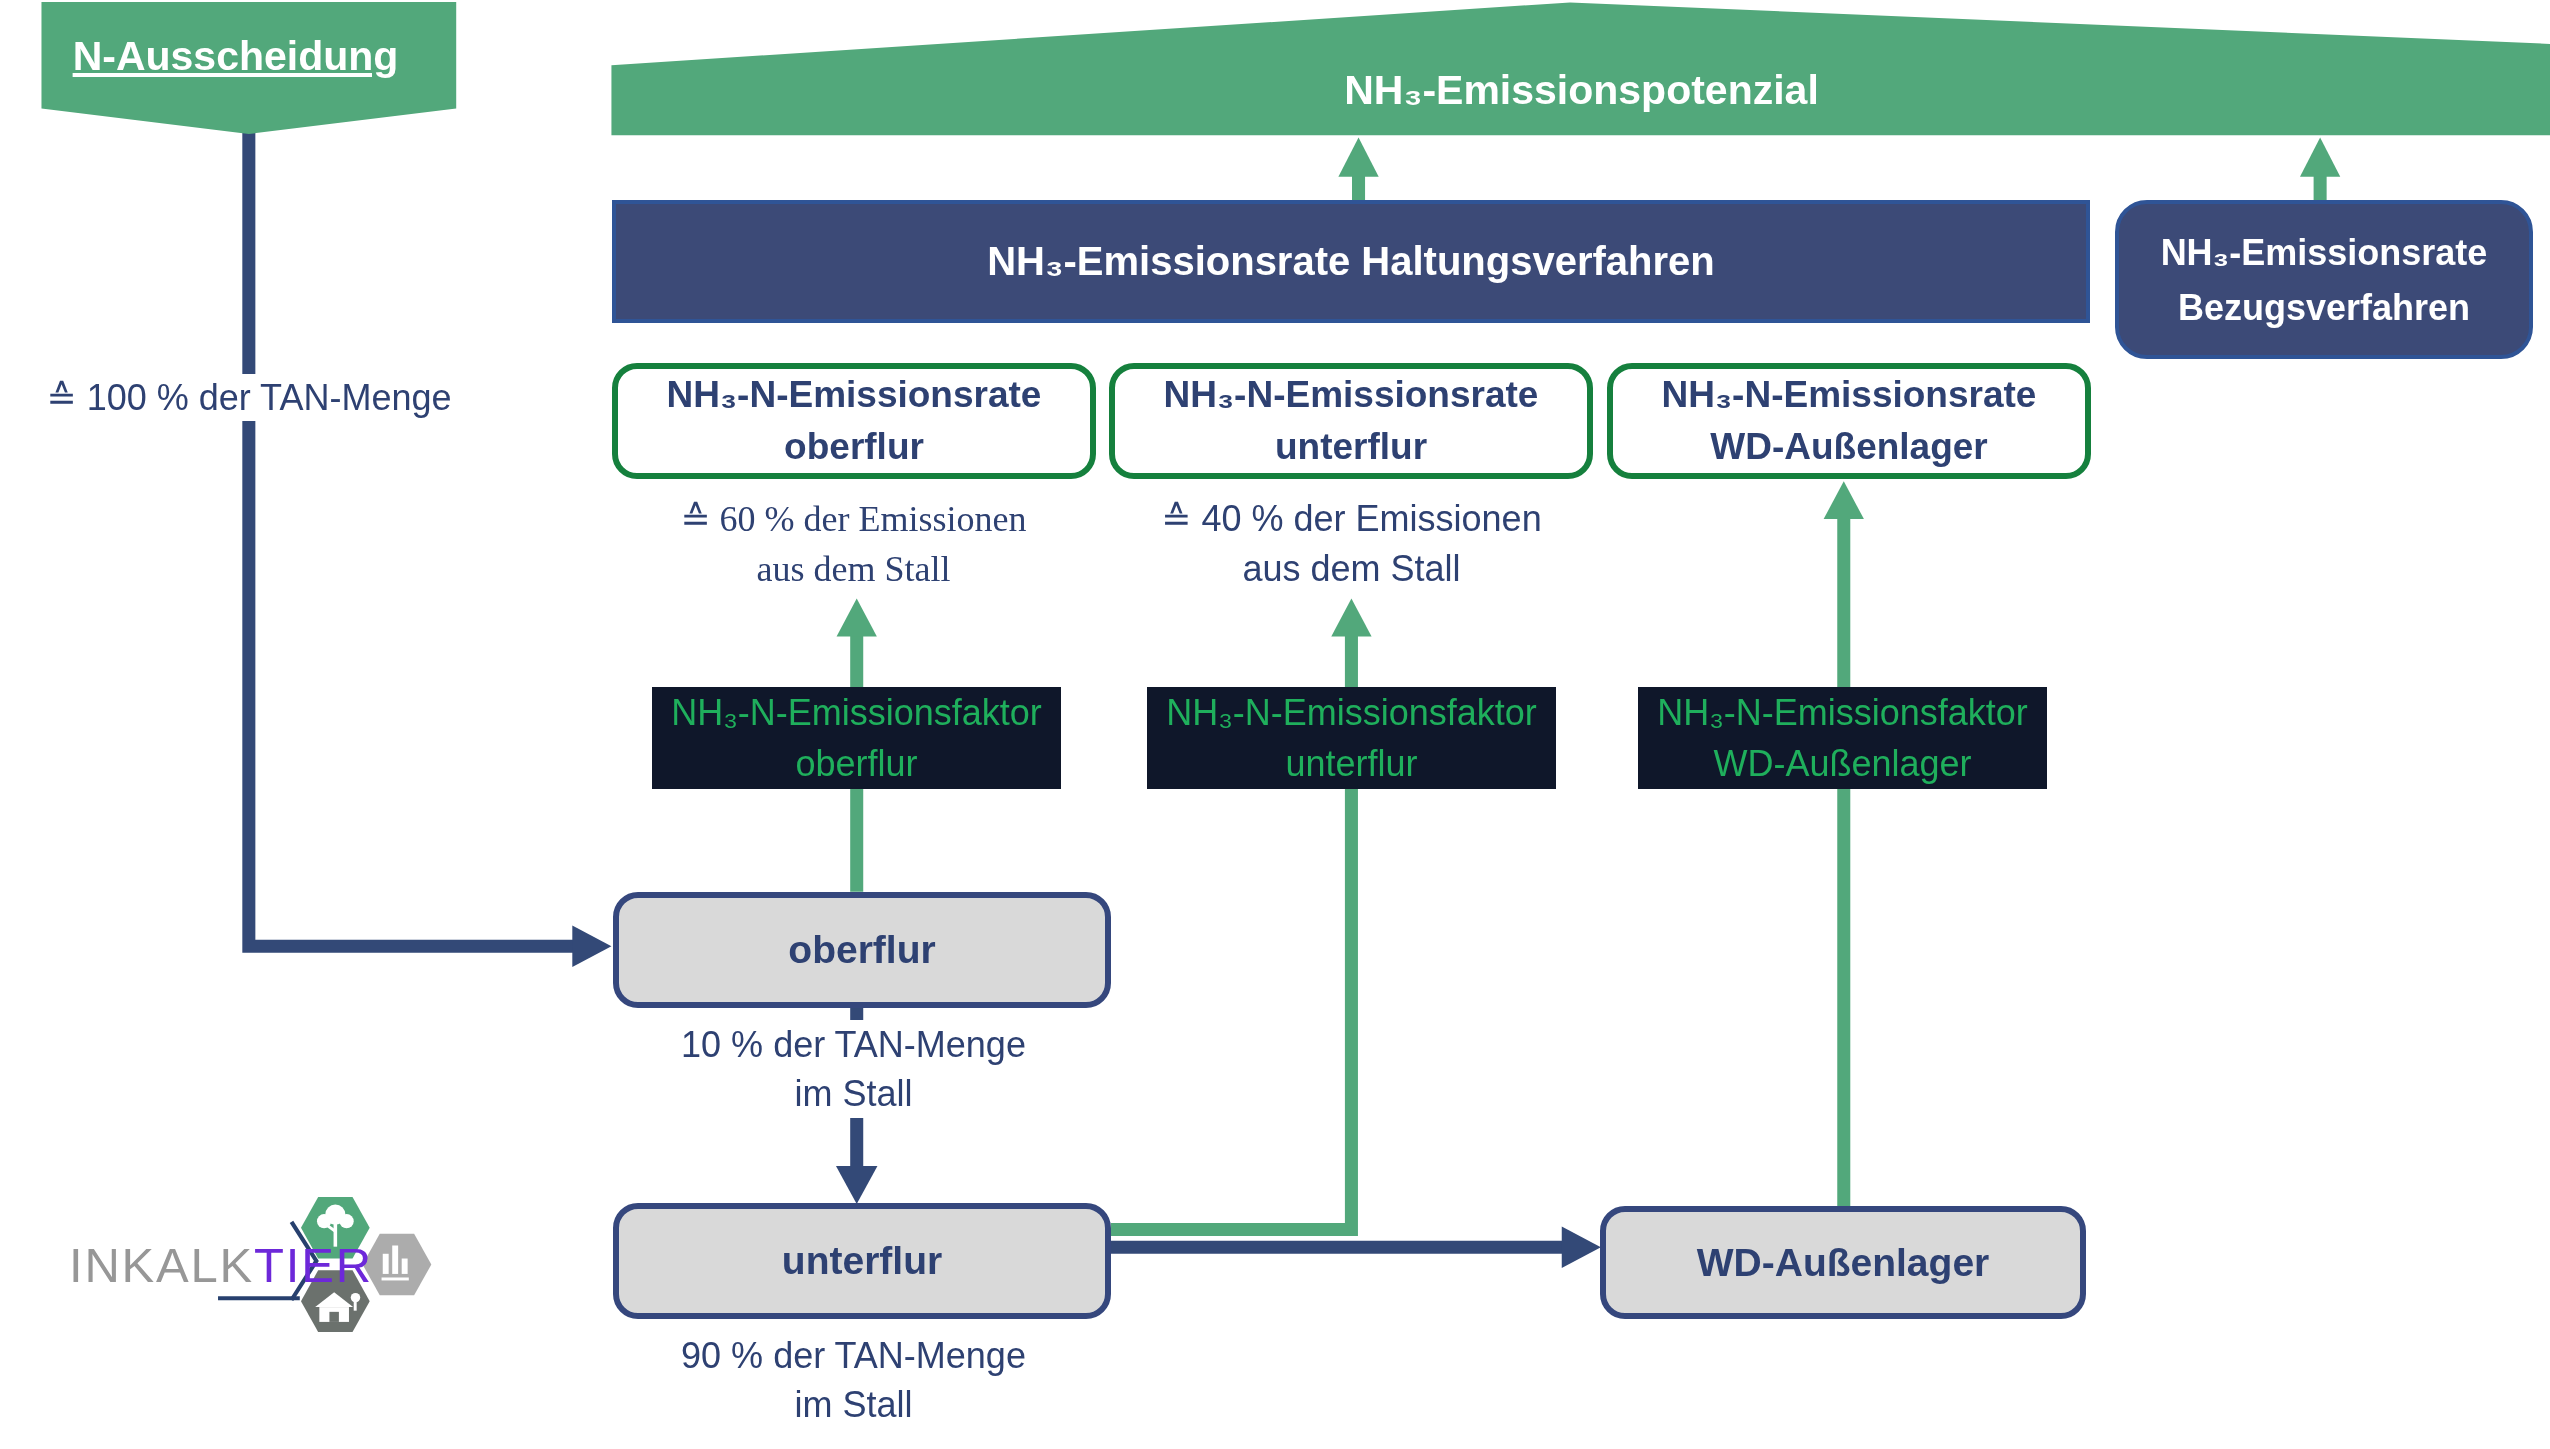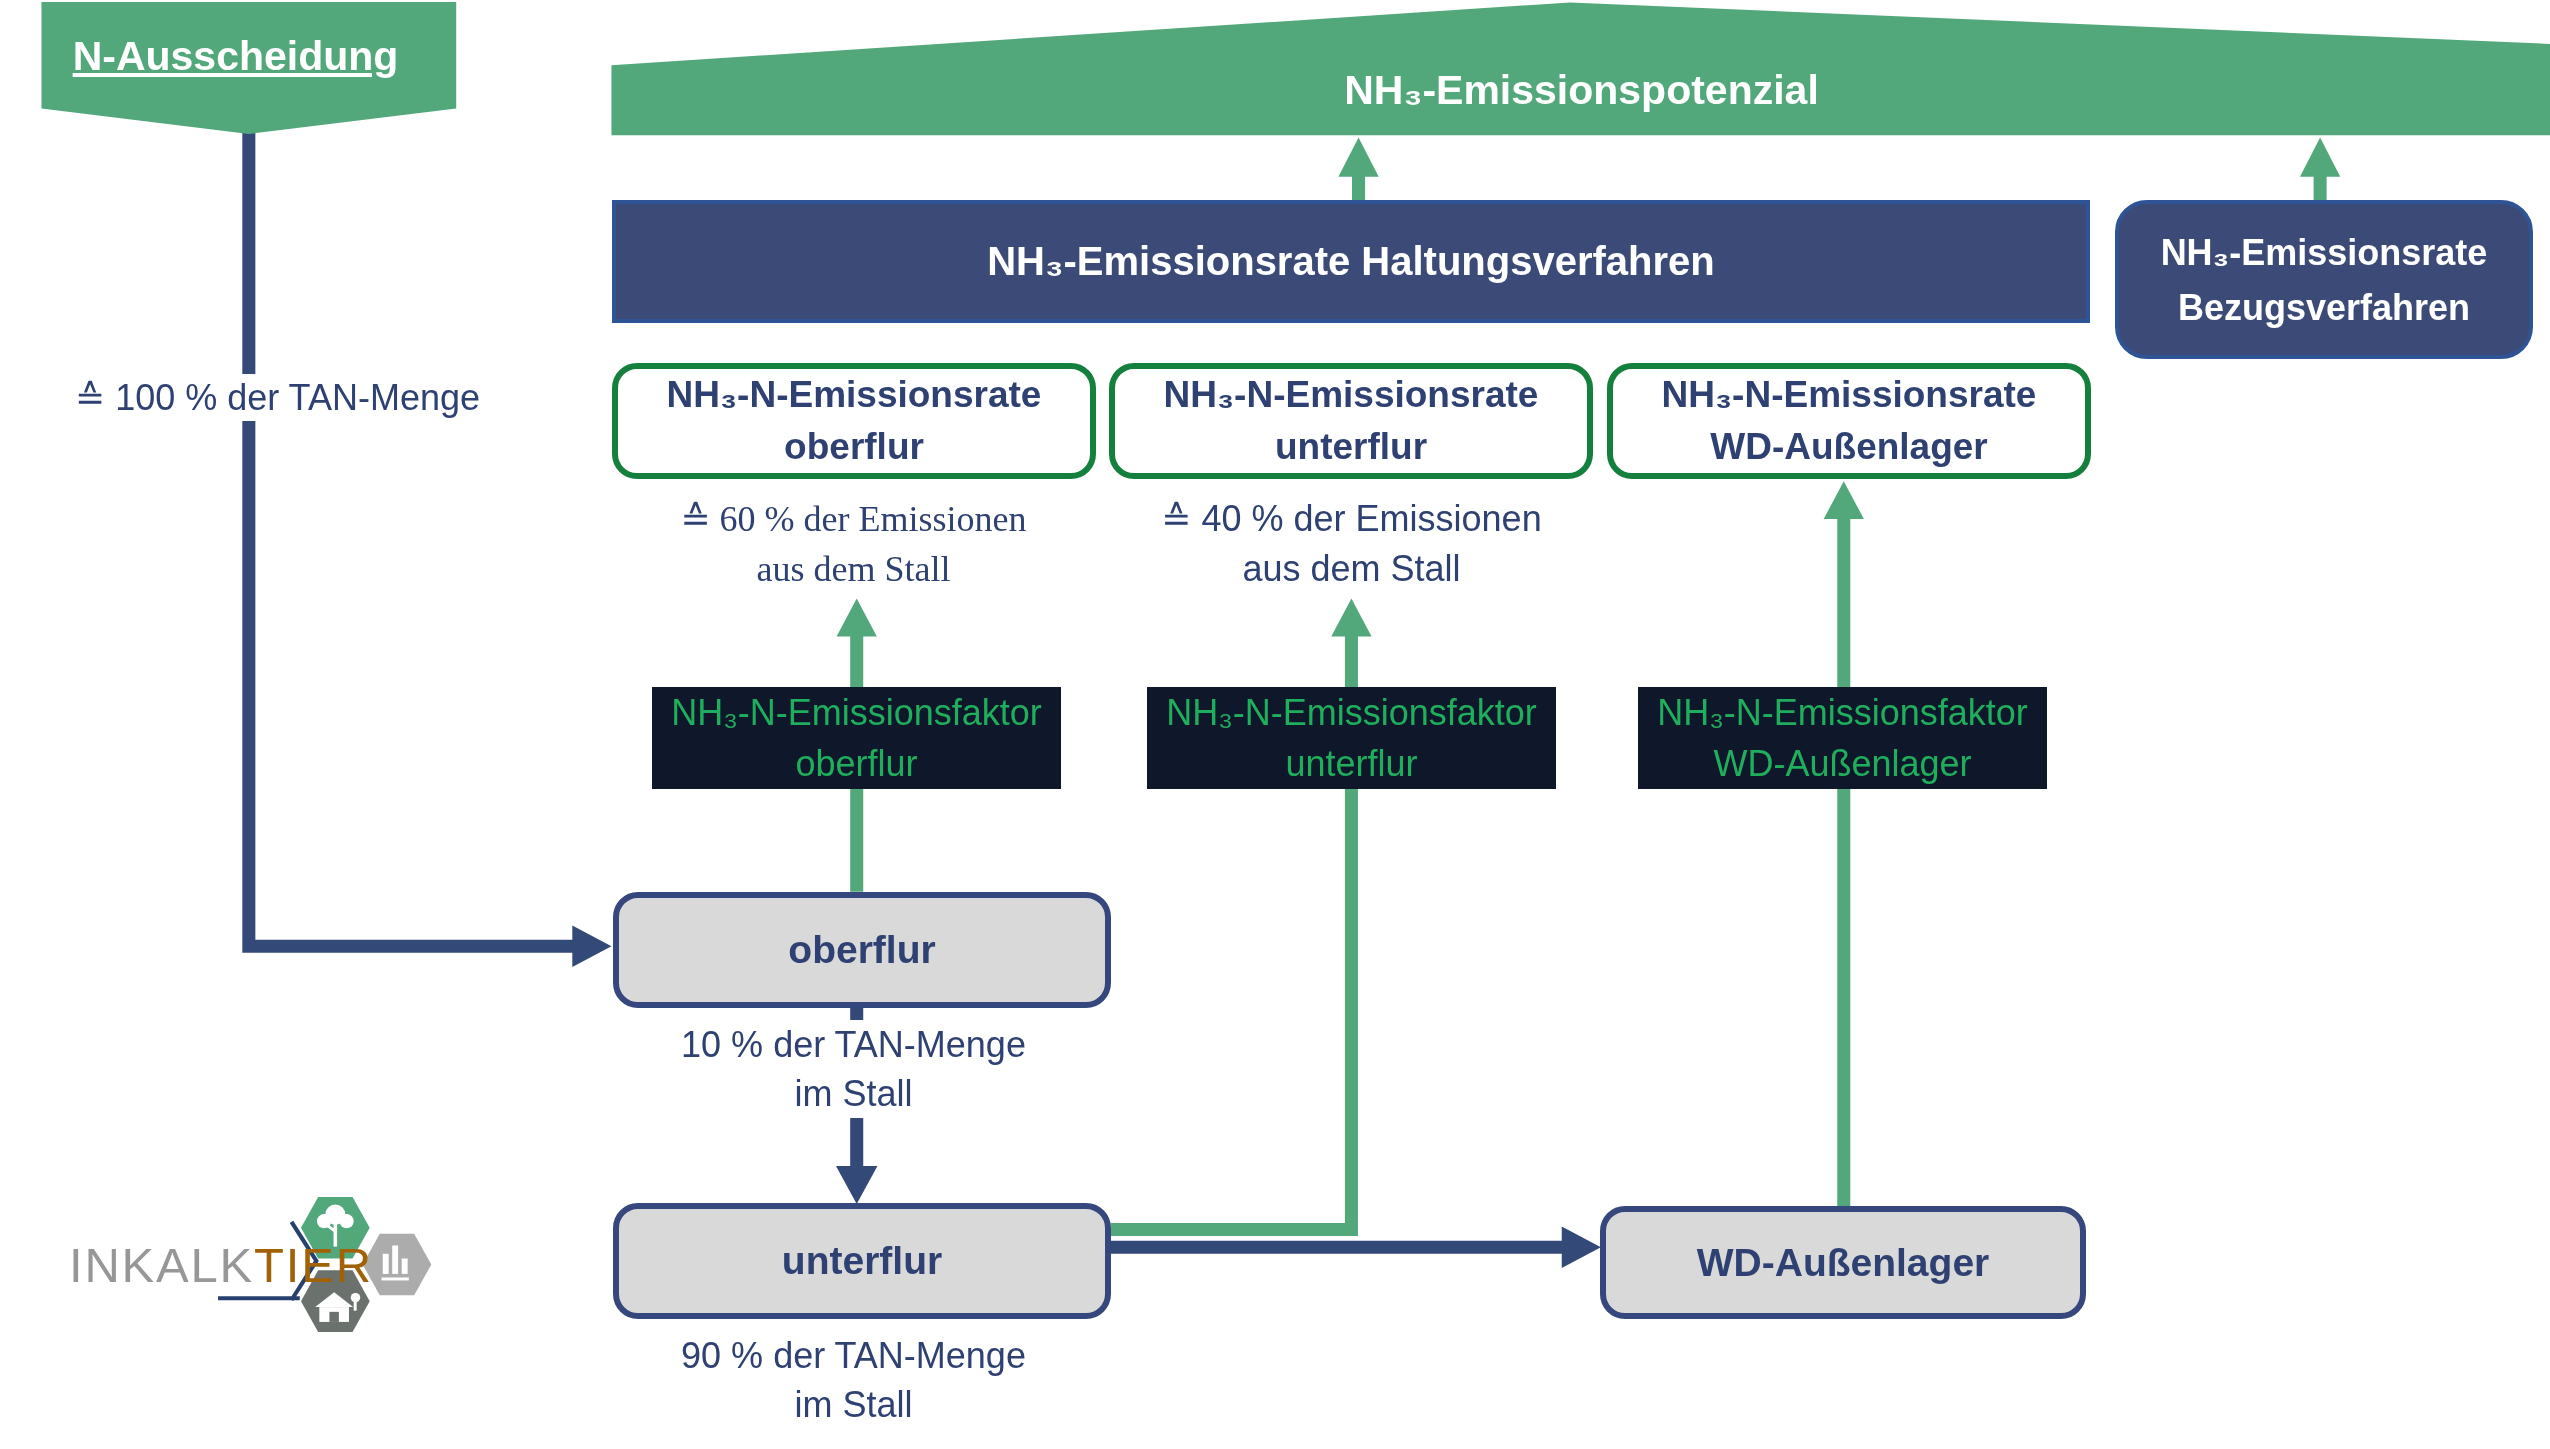--- a/index.html
+++ b/index.html
@@ -10,21 +10,21 @@
   .txt{z-index:3;text-align:center;color:#2E4172;}
   .flexc{display:flex;flex-direction:column;align-items:center;justify-content:center;}
   .white{color:#ffffff;}
   .bold{font-weight:bold;}
   .navy-banner{background:#3C4A77;border:4.7px solid #2F5496;z-index:2;}
   .rate-box{background:#ffffff;border:6px solid #15803d;border-radius:25px;z-index:2;}
   .gray-box{background:#D9D9D9;border:6px solid #35477D;border-radius:25px;z-index:2;}
   .green-label{color:#1FAF5C;background:#0f172a;}
   .mask{background:#ffffff;}
   .logo-gray{color:#979797;}
-  .logo-navy{color:#a16207;}
+  .logo-navy{color:#6d28d9;}
 </style>
 </head>
 <body>
 
 <div id="canvas">
 
   <svg class="overlay" width="2550" height="1450" viewBox="0 0 4304 2447">
 
     <polyline points="420,222 420,1597 972,1597" fill="none" stroke="#334977" stroke-width="22"></polyline>
     <polygon points="1032,1597 966,1562 966,1632" fill="#334977"></polygon>
@@ -116,21 +116,21 @@
   </div>
 
   <div class="abs gray-box flexc" style="left:1600px;top:1206px;width:486px;height:113px;">
     <div class="txt bold" style="font-size:39px;">WD-Außenlager</div>
   </div>
 
   <div class="abs txt white bold flexc" style="left:40px;top:24px;width:391px;height:65px;font-size:41px;text-decoration:underline;">N-Ausscheidung</div>
 
   <div class="abs txt white bold flexc" style="left:612px;top:58px;width:1939px;height:64px;font-size:41px;text-align:center;">NH₃-Emissionspotenzial</div>
 
-  <div class="abs txt mask" style="left:18px;top:374px;width:462px;height:47px;line-height:47px;font-size:36px;text-align:right;">≙ 100 % der TAN-Menge</div>
+  <div class="abs txt mask" style="left:18px;top:374px;width:462px;height:47px;line-height:47px;font-size:36px;">≙ 100 % der TAN-Menge</div>
 
   <div class="abs txt" style="left:652px;top:494px;width:403px;font-size:36px;line-height:50px;font-family:Liberation Serif, serif;">
     <div>≙ 60 % der Emissionen</div>
     <div>aus dem Stall</div>
   </div>
 
   <div class="abs txt" style="left:1150px;top:494px;width:403px;font-size:36px;line-height:50px;text-align:center;">
     <div>≙ 40 % der Emissionen</div>
     <div>aus dem Stall</div>
   </div>

